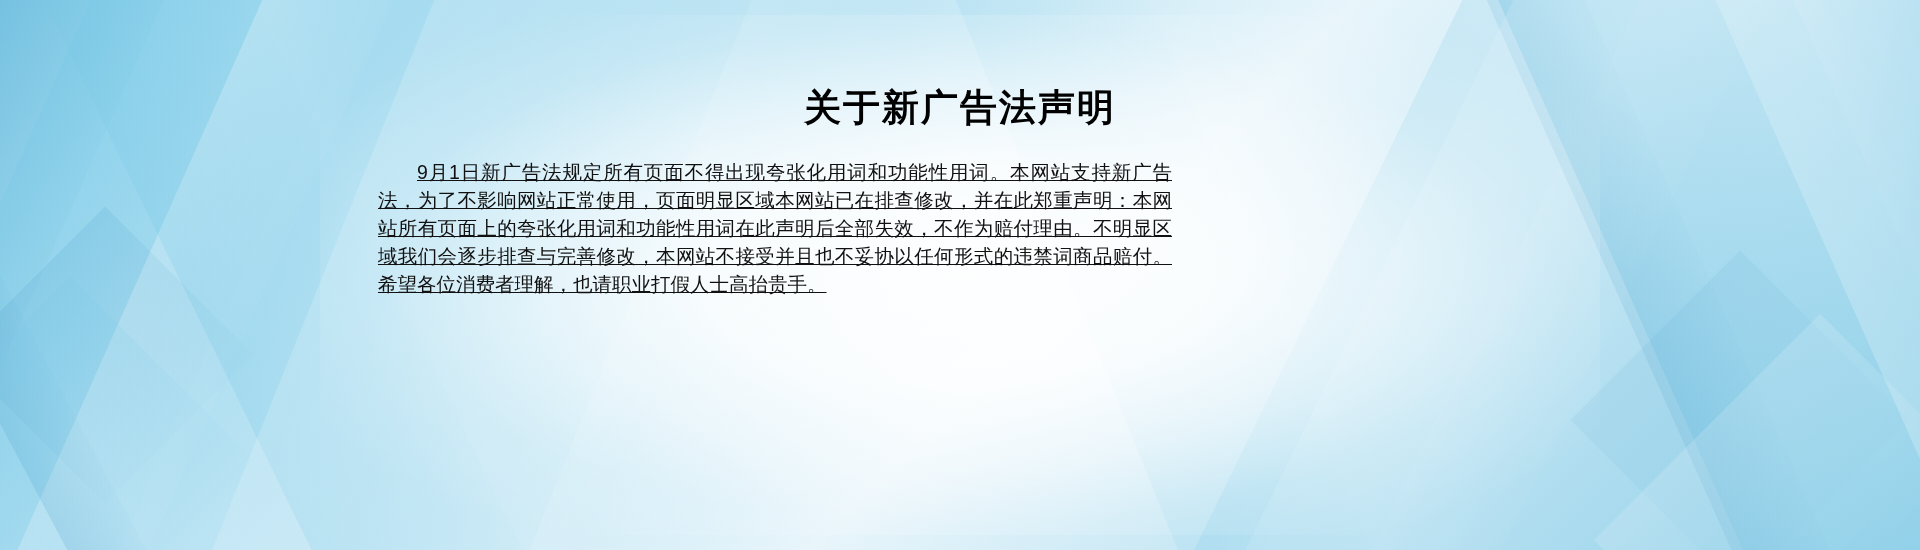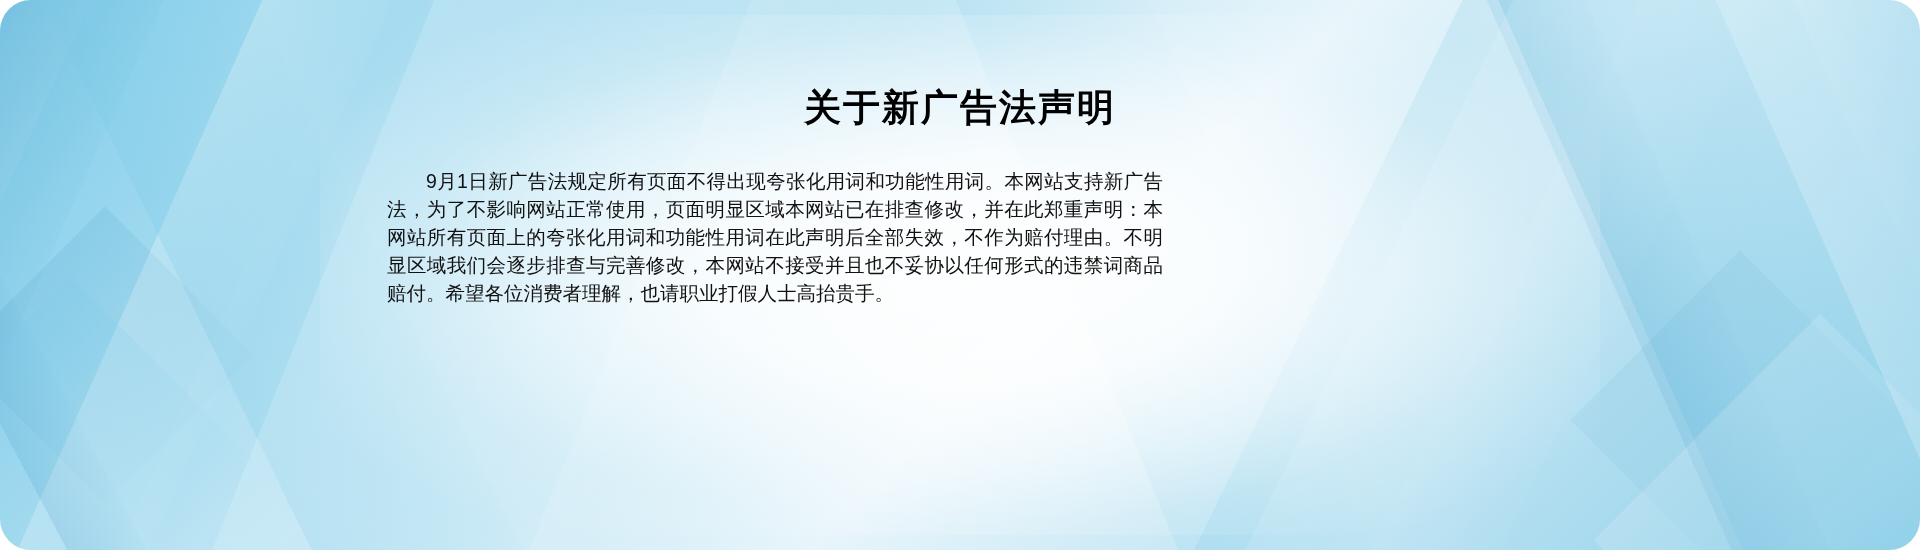--- a/index.html
+++ b/index.html
@@ -7,21 +7,20 @@
     padding: 0;
     background: #ffffff;
   }
   #banner {
     position: relative;
     width: 1920px;
     height: 550px;
     overflow: hidden;
     font-family: "Liberation Sans", "DejaVu Sans", sans-serif;
     background: linear-gradient(135deg, #8fd4ec 0%, #a8dcf0 18%, #cceaf6 42%, #e8f5fb 55%, #bfe4f3 75%, #8ecfe8 100%);
-    border-radius: 31px;
   }
 
   
   .bg-layer {
     position: absolute;
     inset: 0;
     pointer-events: none;
   }
   .shape {
     position: absolute;
@@ -78,21 +77,22 @@
     left: 370px;
     top: 150px;
     width: 810px;
     color: #111111;
     font-size: 19.5px;
     line-height: 28px;
     text-align: justify;
     text-justify: inter-ideograph;
   }
   .para {
-    margin: 17px;
+    margin: 8px;
+    text-decoration: underline;
   }
   .para-main {
     text-indent: 2em;
   }
   .para-note {
     text-indent: 0;
   }
 </style>
 </head>
 <body>

